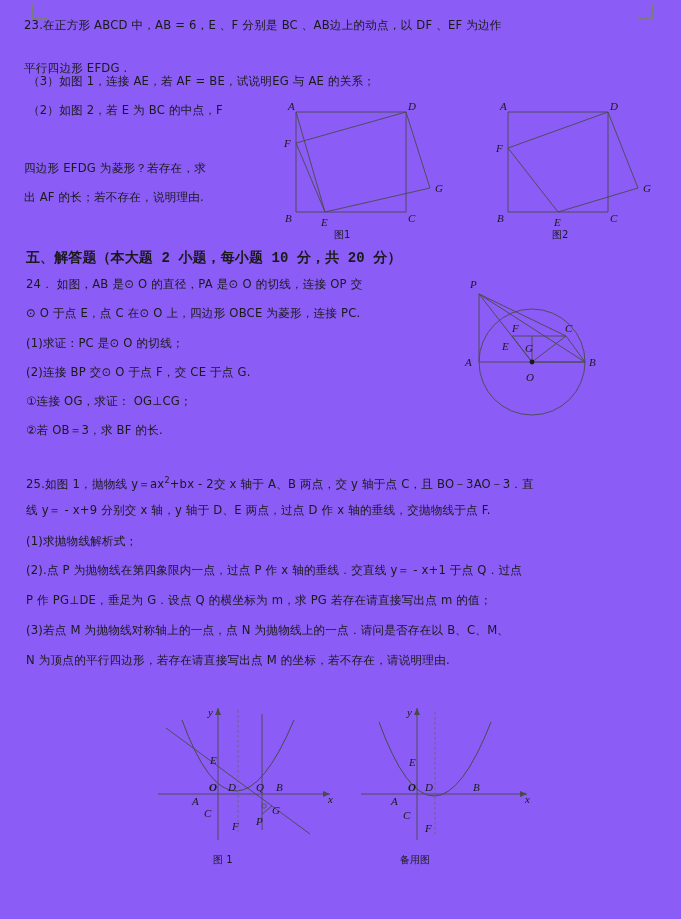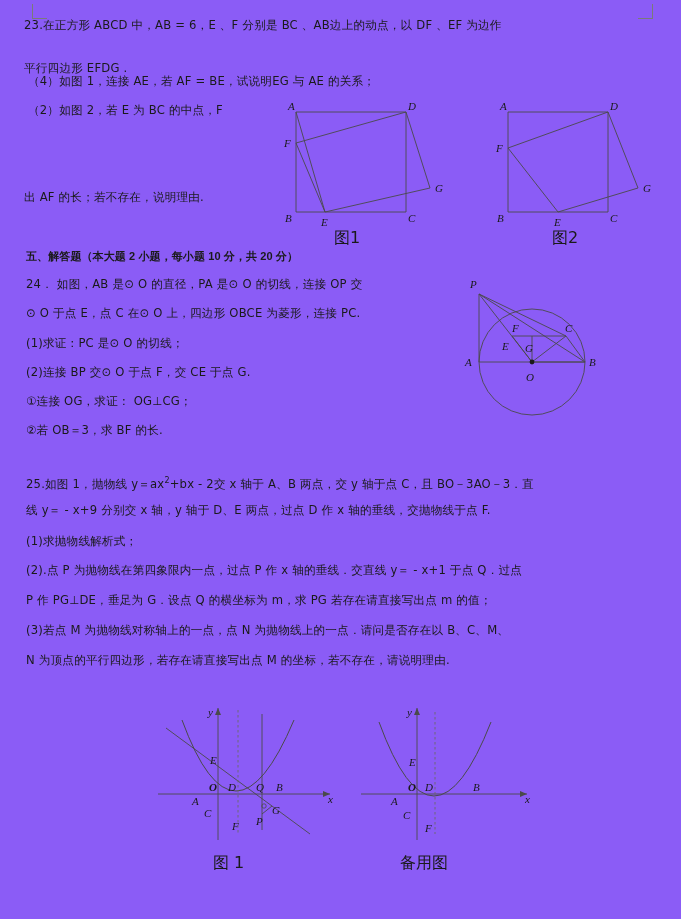--- a/index.html
+++ b/index.html
@@ -30,30 +30,30 @@
     position: absolute;
     font-size: 12.2px;
     line-height: 15px;
     white-space: nowrap;
     letter-spacing: 0.2px;
   }
   .cn { font-family: "DejaVu Sans", "Liberation Sans", sans-serif; font-size: 11.6px; }
   .bold { font-weight: bold; }
   .sec-head {
     position: absolute;
-    font-family: Liberation Sans, sans-serif;
+    font-family: Liberation Mono, monospace;
     font-weight: bold;
-    font-size: 11px;
+    font-size: 14px;
     white-space: nowrap;
     letter-spacing: 0.1px;
   }
   .figcap {
     position: absolute;
     font-family: "DejaVu Sans", "Liberation Sans", sans-serif;
-    font-size: 16px;
+    font-size: 10px;
     white-space: nowrap;
   }
   svg { display: block; }
   .fig { position: absolute; }
   svg text {
     font-family: "Liberation Serif", serif;
     font-style: italic;
     font-size: 11px;
     fill: #1a1a1a;
   }
@@ -69,22 +69,23 @@
 </head>
 <body>
 
 <div id="page">
 
   <div class="crop-mark crop-tl"></div>
   <div class="crop-mark crop-tr"></div>
 
   <div class="txt cn" style="left:24px; top:18px;">23.在正方形 ABCD 中，AB = 6，E 、F 分别是 BC 、AB边上的动点，以 DF 、EF 为边作</div>
   <div class="txt cn" style="left:24px; top:61px;">平行四边形 EFDG .</div>
-  <div class="txt cn" style="left:28px; top:74px;">（4）如图 1，连接 AE，若 AF = BE，试说明EG 与 AE 的关系；</div>
+  <div class="txt cn" style="left:28px; top:74px;">（3）如图 1，连接 AE，若 AF = BE，试说明EG 与 AE 的关系；</div>
   <div class="txt cn" style="left:28px; top:103px;">（2）如图 2，若 E 为 BC 的中点，F</div>
+  <div class="txt cn" style="left:24px; top:161px;">四边形 EFDG 为菱形？若存在，求</div>
   <div class="txt cn" style="left:24px; top:190px;text-align:right;">出 AF 的长；若不存在，说明理由.</div>
 
   <div class="fig" style="left:278px; top:100px;">
     <svg width="190" height="130" viewBox="0 0 190 130">
 
       <polygon points="18,12 128,12 128,112 18,112"></polygon>
 
       <line x1="18" y1="43" x2="128" y2="12"></line>
       <line x1="18" y1="43" x2="47" y2="112"></line>
       <line x1="47" y1="112" x2="152" y2="88"></line>

